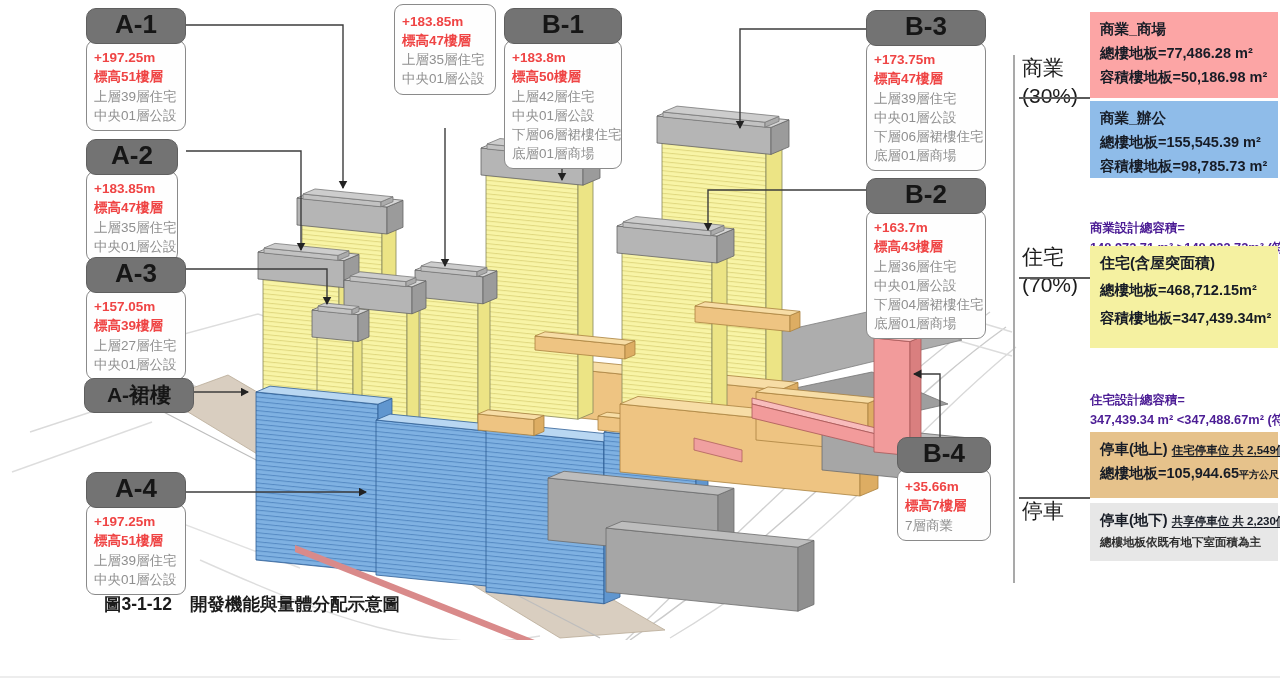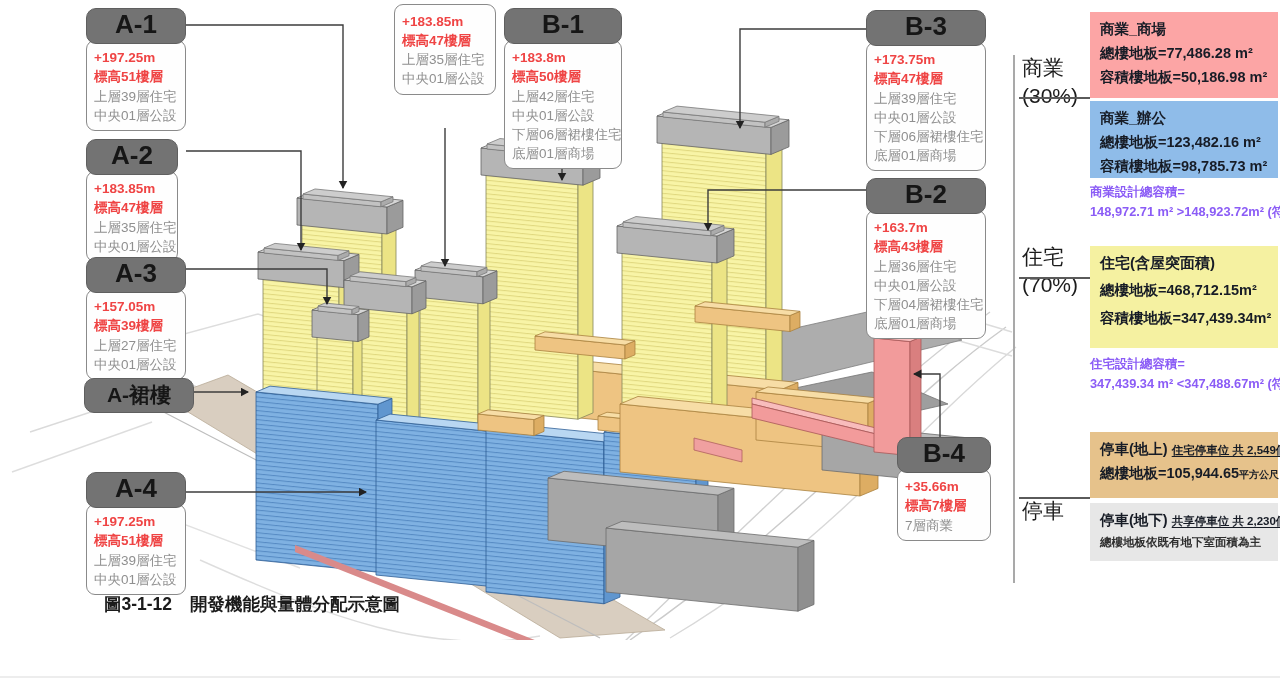--- a/index.html
+++ b/index.html
@@ -29,21 +29,21 @@
   .lbox.yellow{background:#f5f1a1;}
   .lbox.tan{background:#e6c28b;}
   .lbox.graybox{background:#e7e7e7;}
   .lb-title{font-size:14.5px;font-weight:700;margin-bottom:5px;white-space:nowrap;}
   .lb-row{font-size:14.5px;font-weight:700;margin-bottom:5px;white-space:nowrap;}
   .lbox.yellow .lb-title{font-size:15px;margin-bottom:8px;}
   .lbox.yellow .lb-row{margin-bottom:9px;}
   .sub-ul{font-size:11.5px;font-weight:700;text-decoration:underline;text-underline-offset:2px;}
   .unit{font-size:10px;font-weight:700;}
   .lb-row.small{font-size:11.5px;font-weight:700;color:#2e2e2e;}
-  .lnote{position:absolute;left:1090px;width:190px;color:#8b5cf6;}
+  .lnote{position:absolute;left:1090px;width:190px;color:#4c1d95;margin-top:36px;}
   .ln-t{font-size:12.5px;font-weight:700;margin-bottom:3px;}
   .ln-v{font-size:12.8px;font-weight:700;white-space:nowrap;}
   
   .caption{position:absolute;left:104px;top:592px;font-size:17.5px;font-weight:700;color:#1b1b1b;}
   .caption .gap{display:inline-block;width:18px;}
   .bottom-rule{position:absolute;left:0;right:0;top:676px;height:2px;background:#ededed;}
 </style>
 </head>
 <body>
 
@@ -326,21 +326,21 @@
     <div class="sec-rule" style="top:97px"></div>
 
     <div class="lbox pink" style="top:12px;height:86px">
       <div class="lb-title">商業_商場</div>
       <div class="lb-row">總樓地板=77,486.28 m²</div>
       <div class="lb-row">容積樓地板=50,186.98 m²</div>
     </div>
 
     <div class="lbox blue" style="top:101px;height:77px">
       <div class="lb-title">商業_辦公</div>
-      <div class="lb-row">總樓地板=123,482.16 m²</div>
+      <div class="lb-row">總樓地板=155,545.39 m²</div>
       <div class="lb-row">容積樓地板=98,785.73 m²</div>
     </div>
 
     <div class="lnote" style="top:184px">
       <div class="ln-t">商業設計總容積=</div>
       <div class="ln-v">148,972.71 m² &gt;148,923.72m² (符合)</div>
     </div>
 
     <div class="sec-label" style="top:243px">
       <div>住宅</div>

